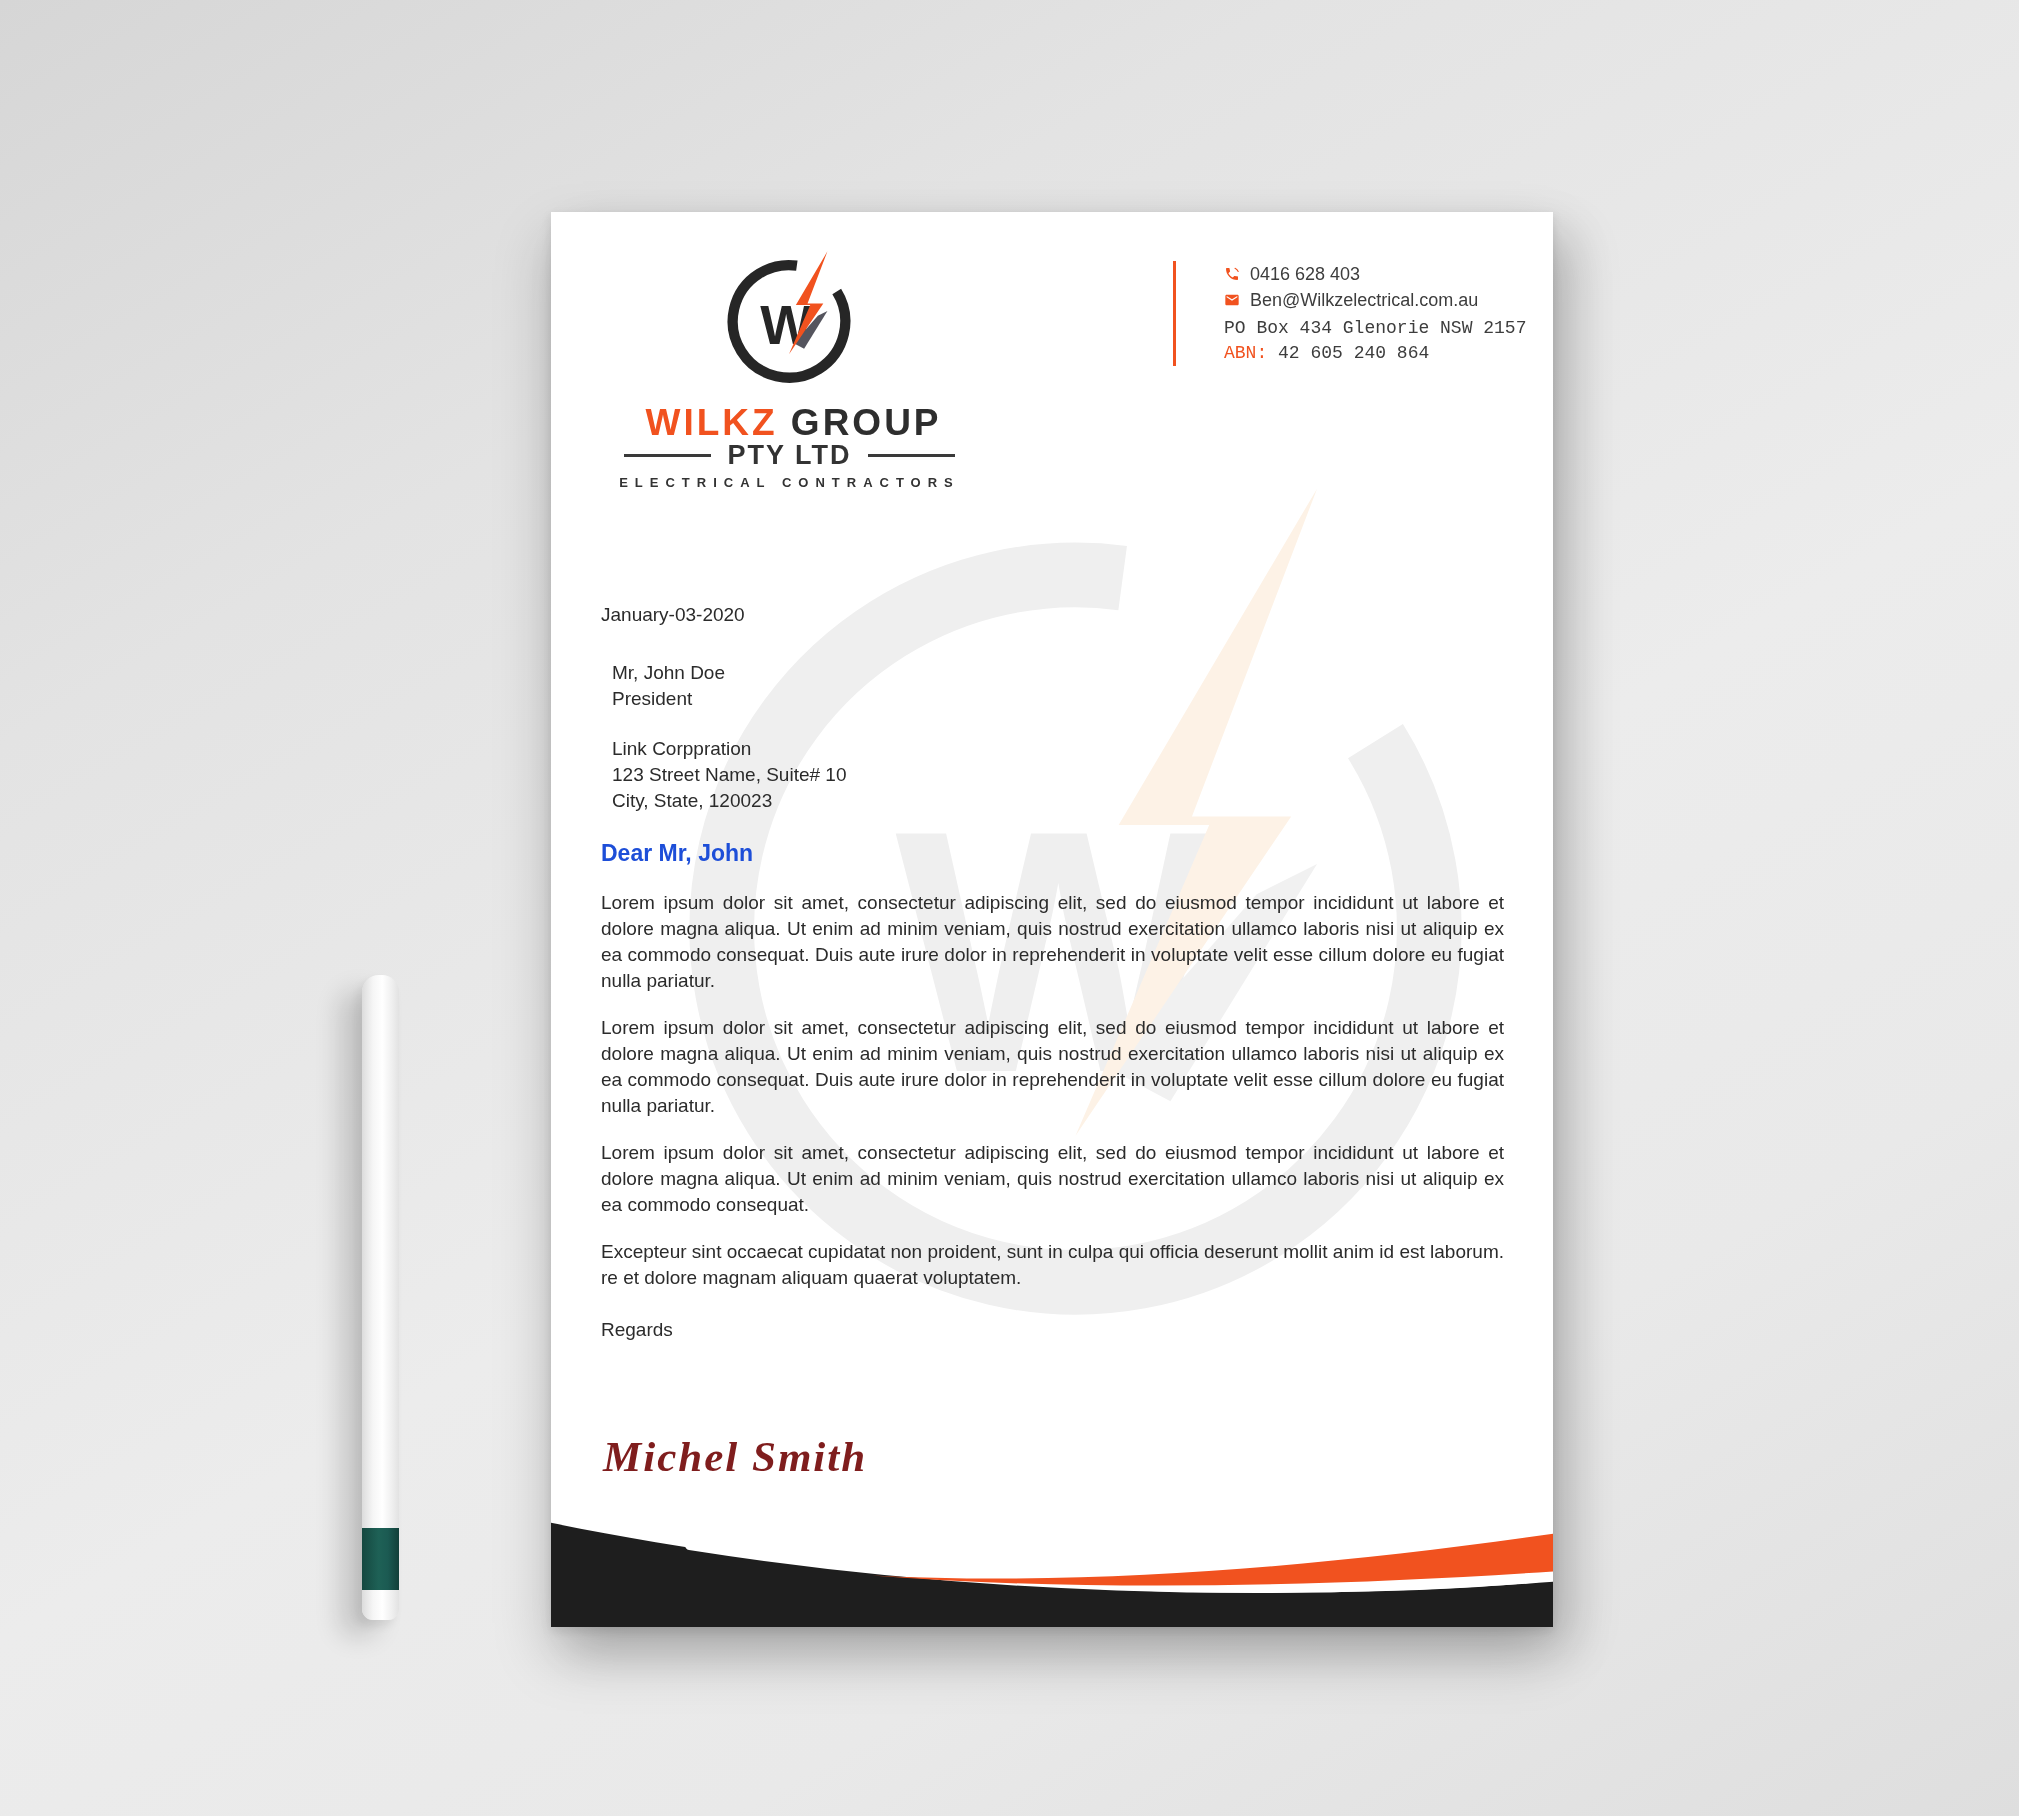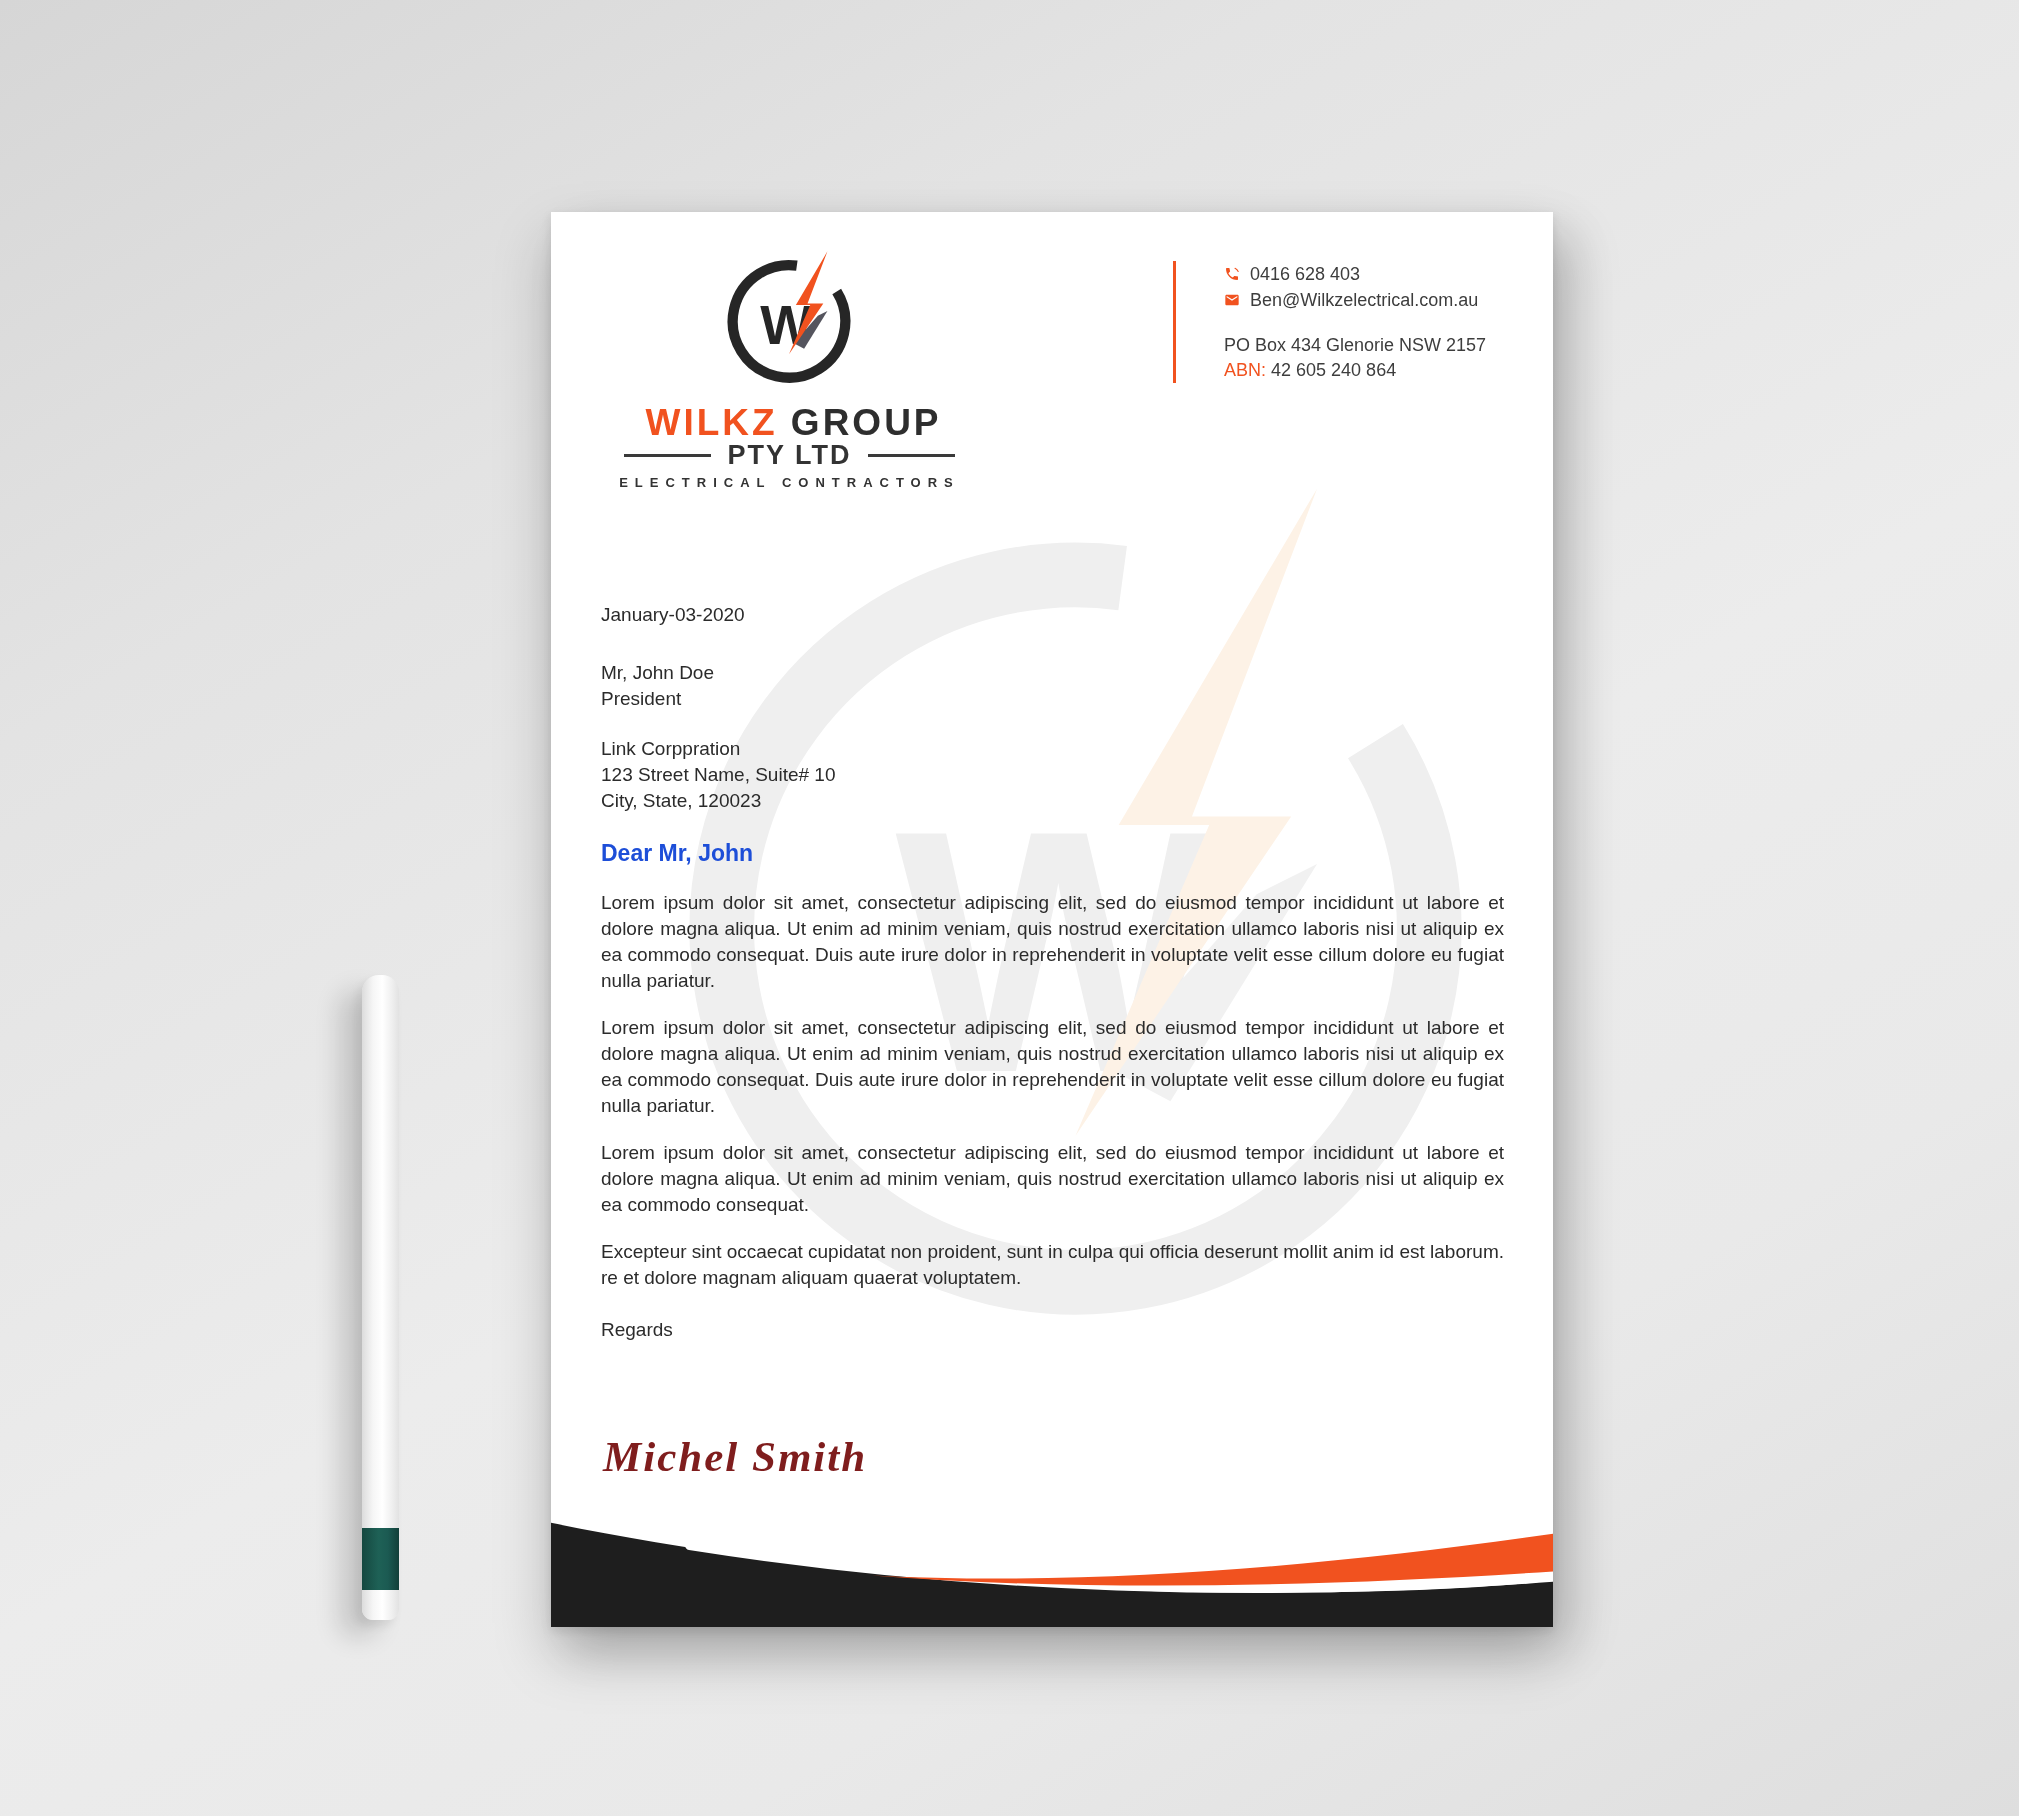--- a/index.html
+++ b/index.html
@@ -50,30 +50,30 @@
   }
 
   
   .contact{
     position:absolute;left:622px;top:49px;width:337px;
     border-left:3px solid #f1521f;padding-left:48px;
     font-size:18px;color:#3d3d3d;
   }
   .contact-row{display:flex;align-items:center;gap:10px;height:26px;}
   .contact-row svg{flex:0 0 auto;}
-  .contact-address{margin-top:20px;line-height:25px;}
+  .contact-address{margin-top:3px;line-height:25px;font-family:Liberation Mono, monospace;}
   .abn-label{color:#f1521f;}
 
   
   .letter{
     position:absolute;left:50px;top:390px;width:903px;
     font-size:19px;line-height:26px;color:#2b2b2b;
   }
   .letter .date{margin:0 0 32px 0;}
-  .letter .block{margin:0 0 24px 0;}
+  .letter .block{margin:0 0 24px 11px;}
   .letter .salutation{margin:2px 0 22px 0;font-size:23px;line-height:30px;font-weight:bold;color:#1d4ed8;}
   .letter p.body-par{margin:0 0 21px 0;text-align:justify;}
   .letter .closing{margin:26px 0 0 0;}
   .signature{
     position:absolute;left:52px;top:1220px;
     font-family:Liberation Serif, serif;font-style:italic;font-weight:bold;
     font-size:43px;color:#7f1d1d;letter-spacing:2px;
   }
 
   

